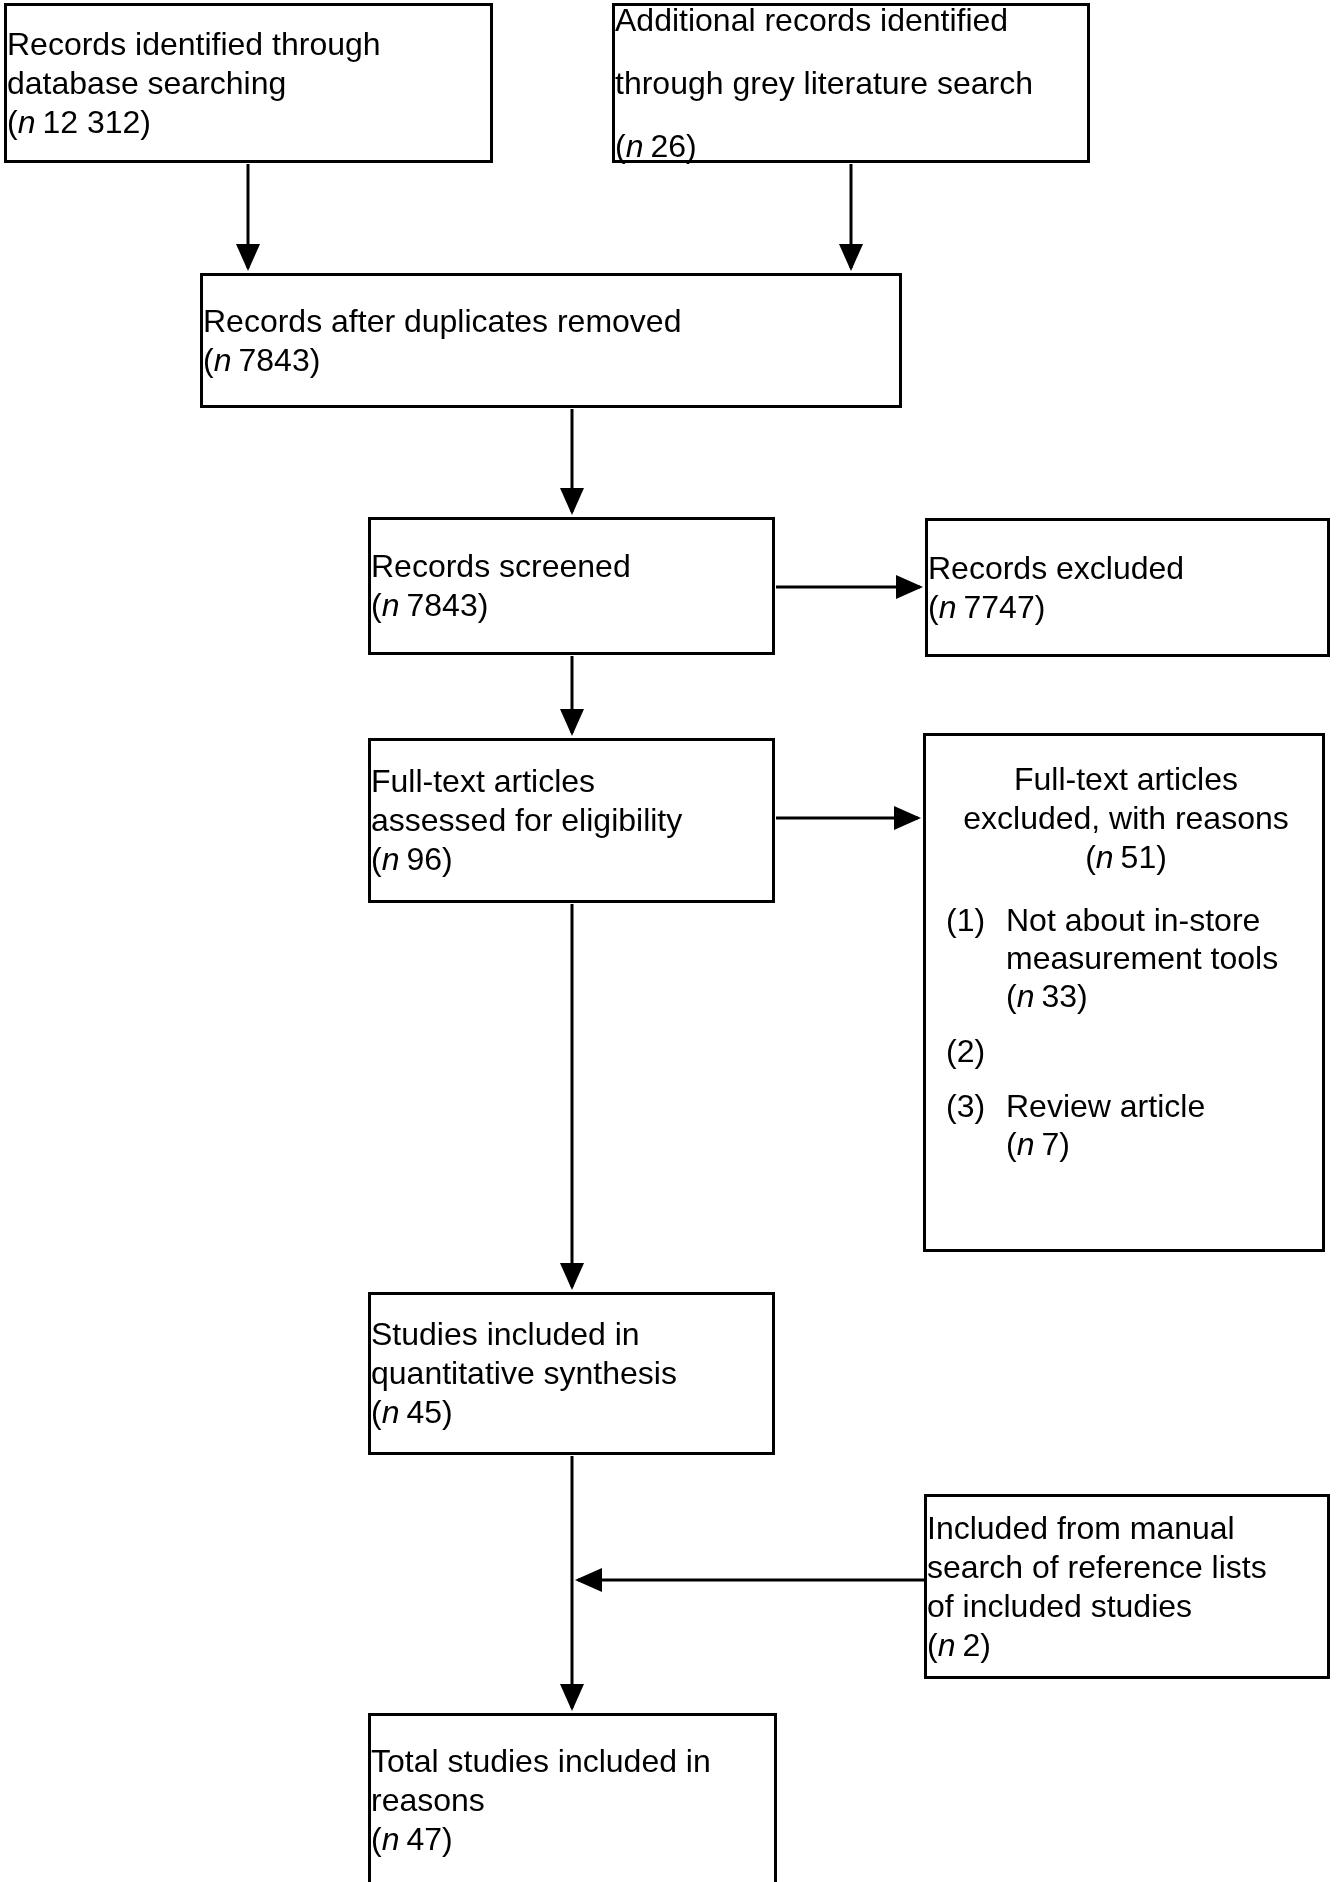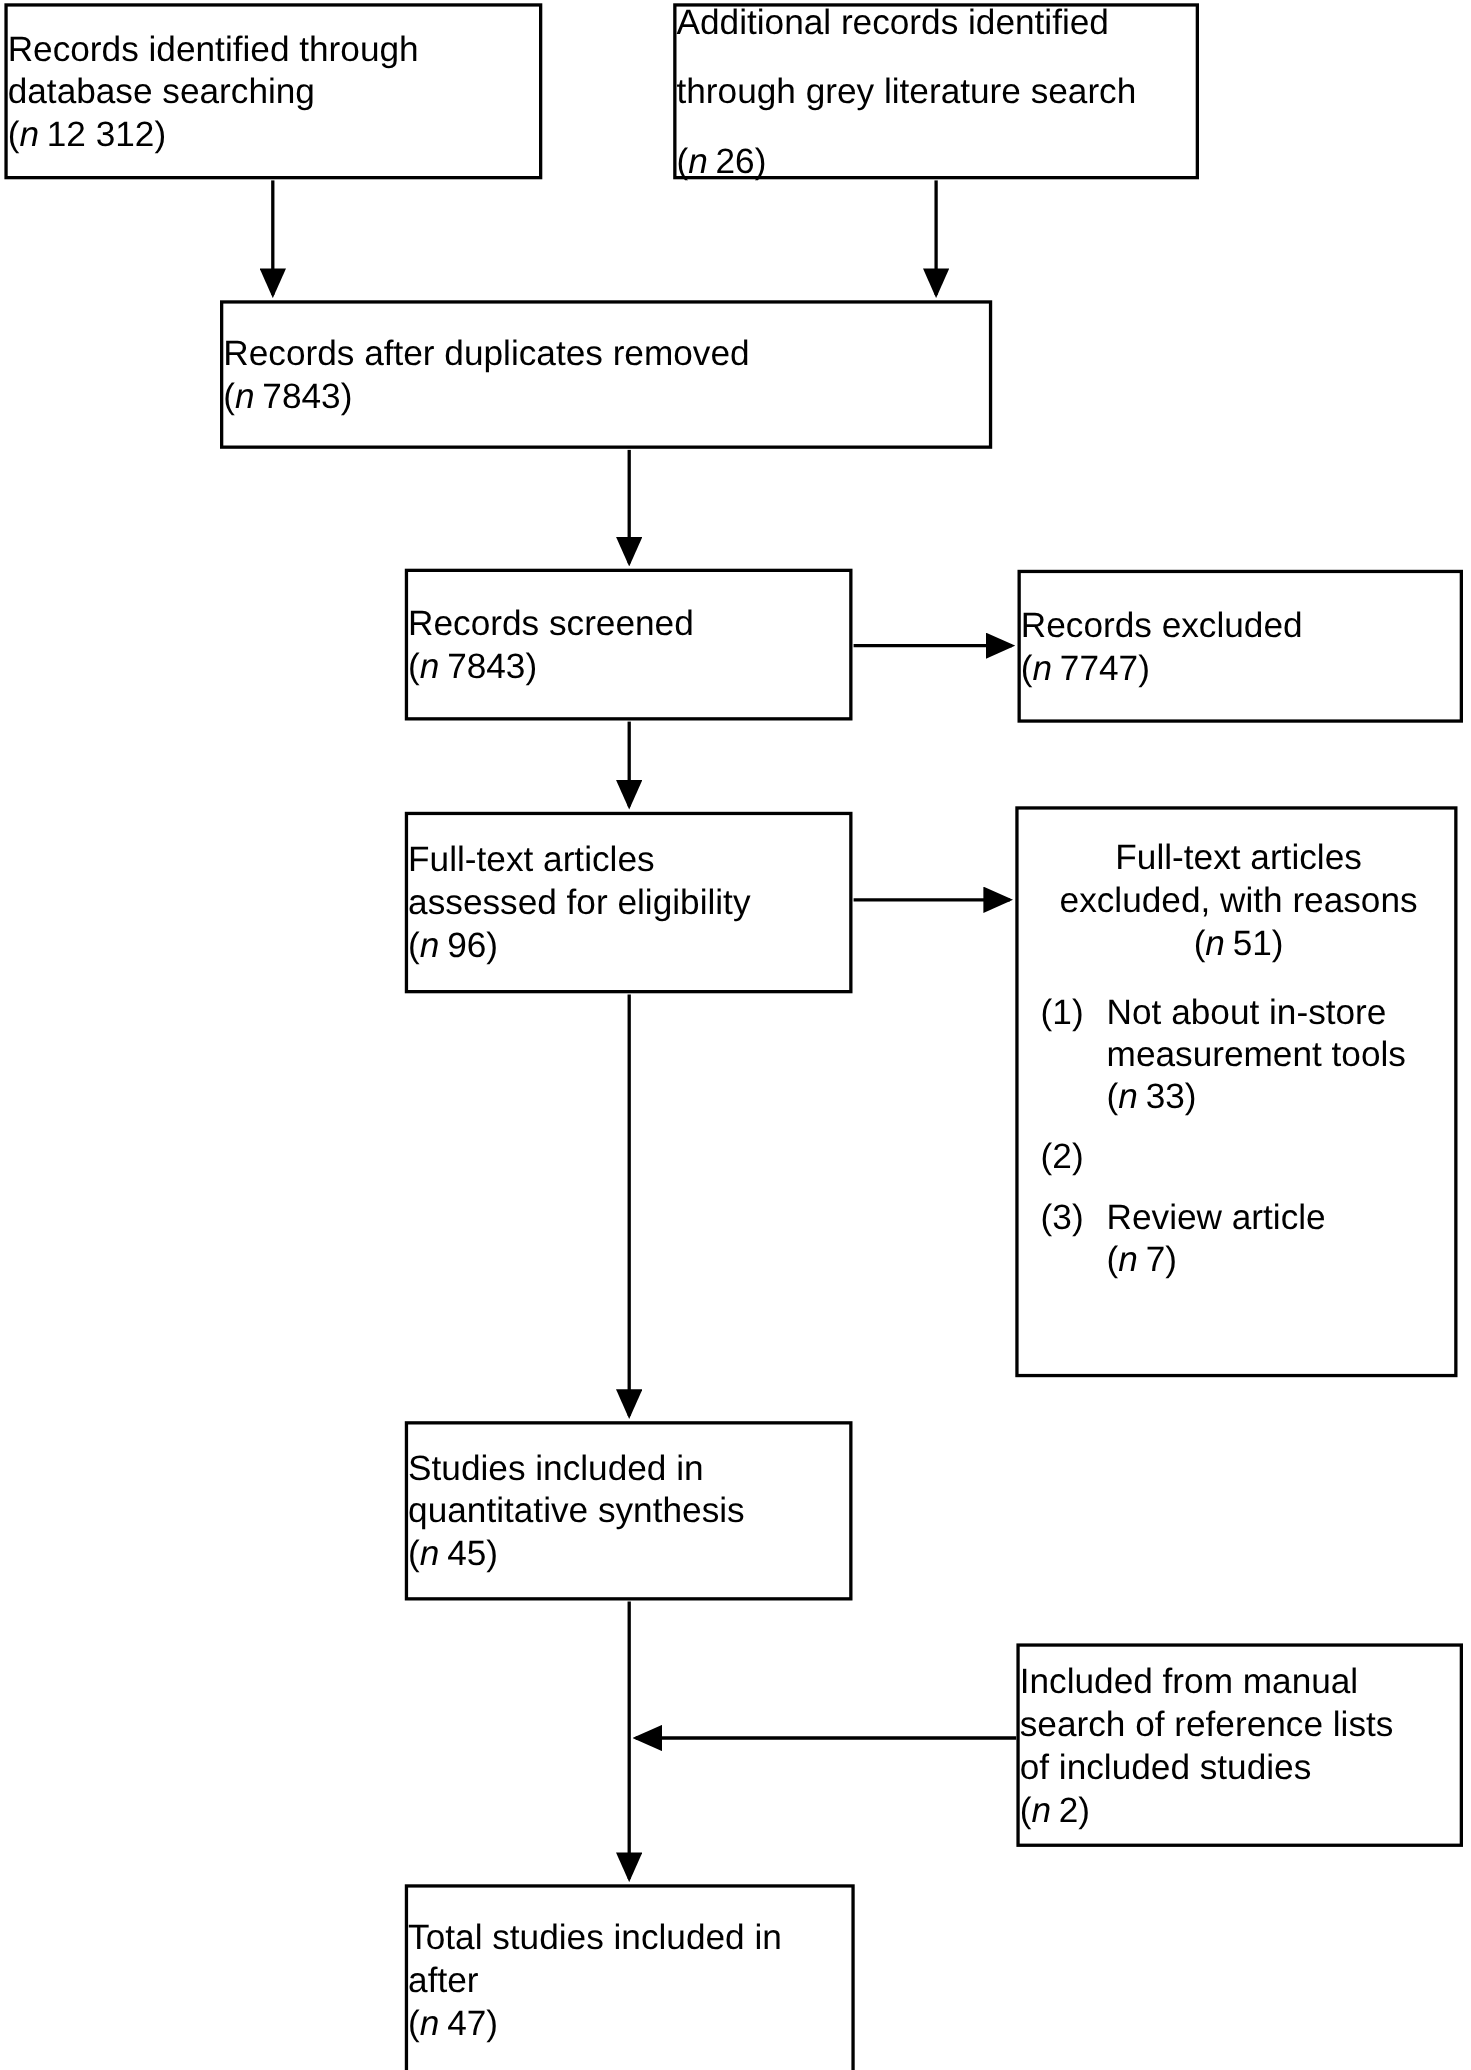--- a/index.html
+++ b/index.html
@@ -150,17 +150,17 @@
 
   <div class="box b9">
     <div class="bline">Included from manual</div>
     <div class="bline">search of reference lists</div>
     <div class="bline">of included studies</div>
     <div class="bline"><span>(</span><span class="n-sym">n</span><span>2</span><span>)</span></div>
   </div>
 
   <div class="box b10">
     <div class="bline">Total studies included in</div>
-    <div class="bline">after</div>
+    <div class="bline">reasons</div>
     <div class="bline"><span>(</span><span class="n-sym">n</span><span>47</span><span>)</span></div>
   </div>
 
 </div>
 
 </body></html>

